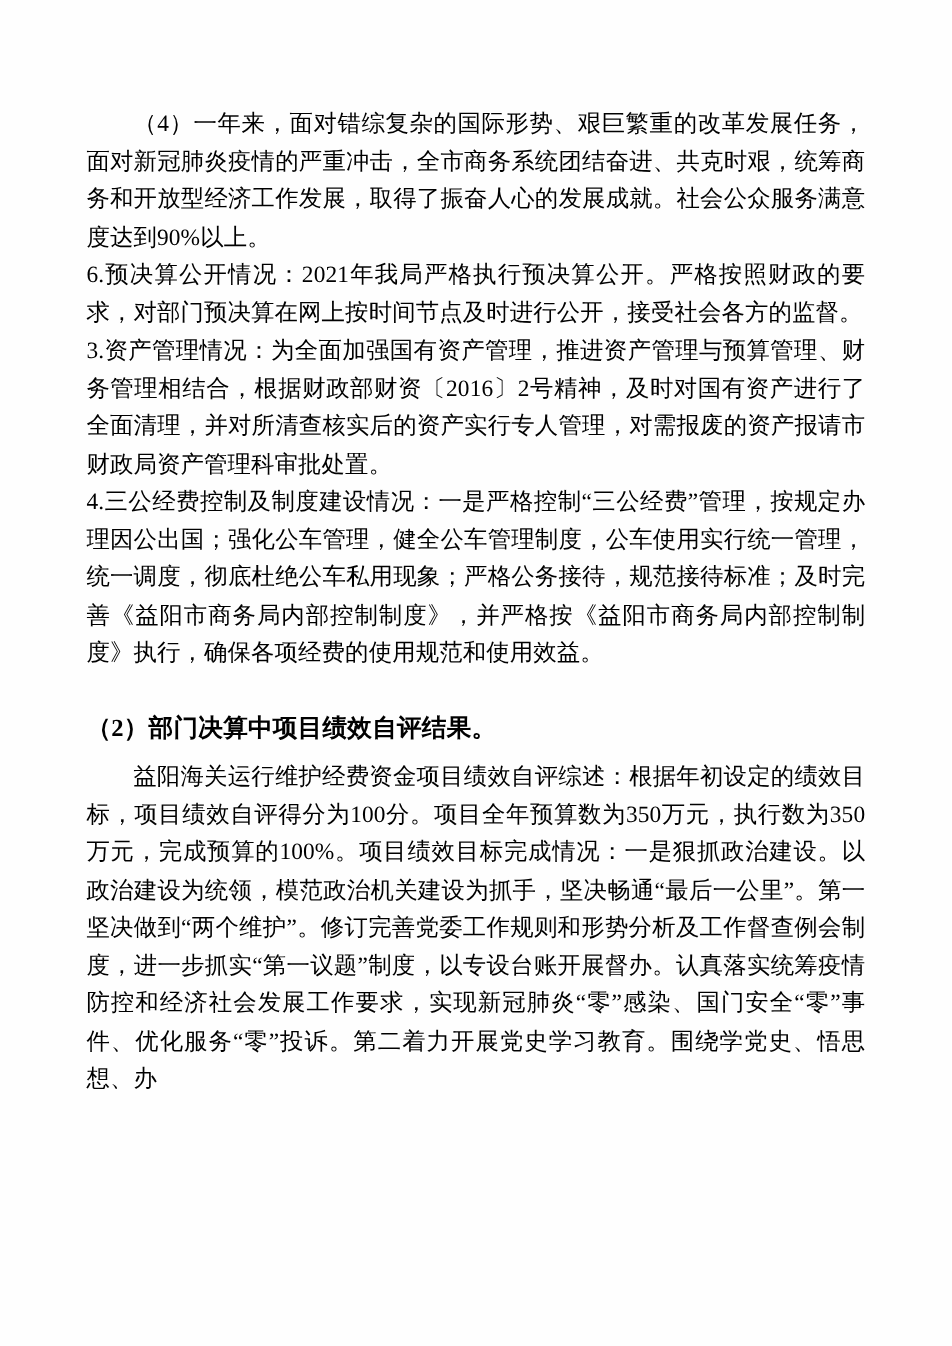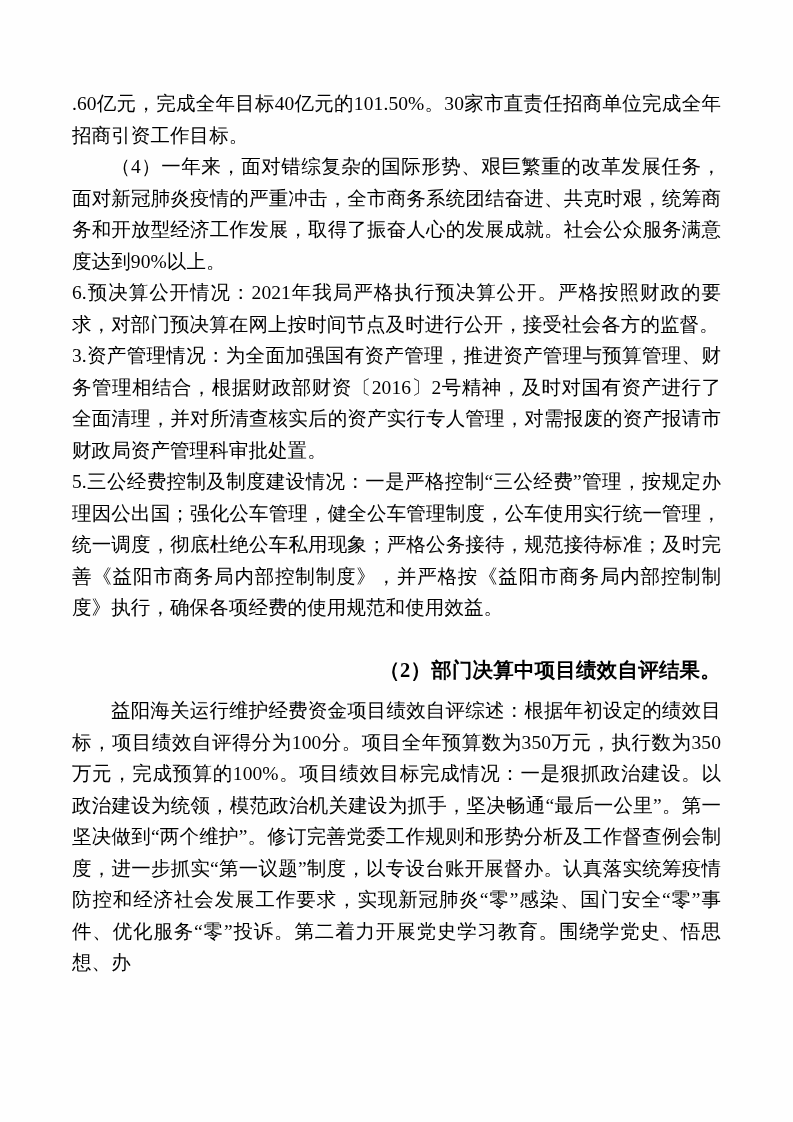--- a/index.html
+++ b/index.html
@@ -42,41 +42,40 @@
   }
   p.indent2 {
     text-indent: 39px;
   }
   p.center-bold {
     margin: 0;
     padding: 0;
     font-size: 20.5px;
     line-height: 31.5px;
     font-weight: bold;
-    text-align: right;
+    text-align: left;
     letter-spacing: 0.2px;
   }
   .spacer {
     height: 31px;
   }
   .spacer-small {
     height: 9px;
   }
 </style>
 </head>
 <body>
 
 <div class="page">
   <div class="content">
 
-    <p class="para">.60亿元，完成全年目标40亿元的101.50%。30家市直责任招商单位完成全年招商引资工作目标。</p>
     <p class="para indent2">（4）一年来，面对错综复杂的国际形势、艰巨繁重的改革发展任务，面对新冠肺炎疫情的严重冲击，全市商务系统团结奋进、共克时艰，统筹商务和开放型经济工作发展，取得了振奋人心的发展成就。社会公众服务满意度达到90%以上。</p>
     <p class="para">6.预决算公开情况：2021年我局严格执行预决算公开。严格按照财政的要求，对部门预决算在网上按时间节点及时进行公开，接受社会各方的监督。</p>
     <p class="para">3.资产管理情况：为全面加强国有资产管理，推进资产管理与预算管理、财务管理相结合，根据财政部财资〔2016〕2号精神，及时对国有资产进行了全面清理，并对所清查核实后的资产实行专人管理，对需报废的资产报请市财政局资产管理科审批处置。</p>
-    <p class="para">5.三公经费控制及制度建设情况：一是严格控制“三公经费”管理，按规定办理因公出国；强化公车管理，健全公车管理制度，公车使用实行统一管理，统一调度，彻底杜绝公车私用现象；严格公务接待，规范接待标准；及时完善《益阳市商务局内部控制制度》，并严格按《益阳市商务局内部控制制度》执行，确保各项经费的使用规范和使用效益。</p>
+    <p class="para">4.三公经费控制及制度建设情况：一是严格控制“三公经费”管理，按规定办理因公出国；强化公车管理，健全公车管理制度，公车使用实行统一管理，统一调度，彻底杜绝公车私用现象；严格公务接待，规范接待标准；及时完善《益阳市商务局内部控制制度》，并严格按《益阳市商务局内部控制制度》执行，确保各项经费的使用规范和使用效益。</p>
 
     <div class="spacer"></div>
 
     <p class="center-bold">（2）部门决算中项目绩效自评结果。</p>
 
     <div class="spacer-small"></div>
 
     <p class="para indent2">益阳海关运行维护经费资金项目绩效自评综述：根据年初设定的绩效目标，项目绩效自评得分为100分。项目全年预算数为350万元，执行数为350万元，完成预算的100%。项目绩效目标完成情况：一是狠抓政治建设。以政治建设为统领，模范政治机关建设为抓手，坚决畅通“最后一公里”。第一坚决做到“两个维护”。修订完善党委工作规则和形势分析及工作督查例会制度，进一步抓实“第一议题”制度，以专设台账开展督办。认真落实统筹疫情防控和经济社会发展工作要求，实现新冠肺炎“零”感染、国门安全“零”事件、优化服务“零”投诉。第二着力开展党史学习教育。围绕学党史、悟思想、办</p>
 
   </div>

